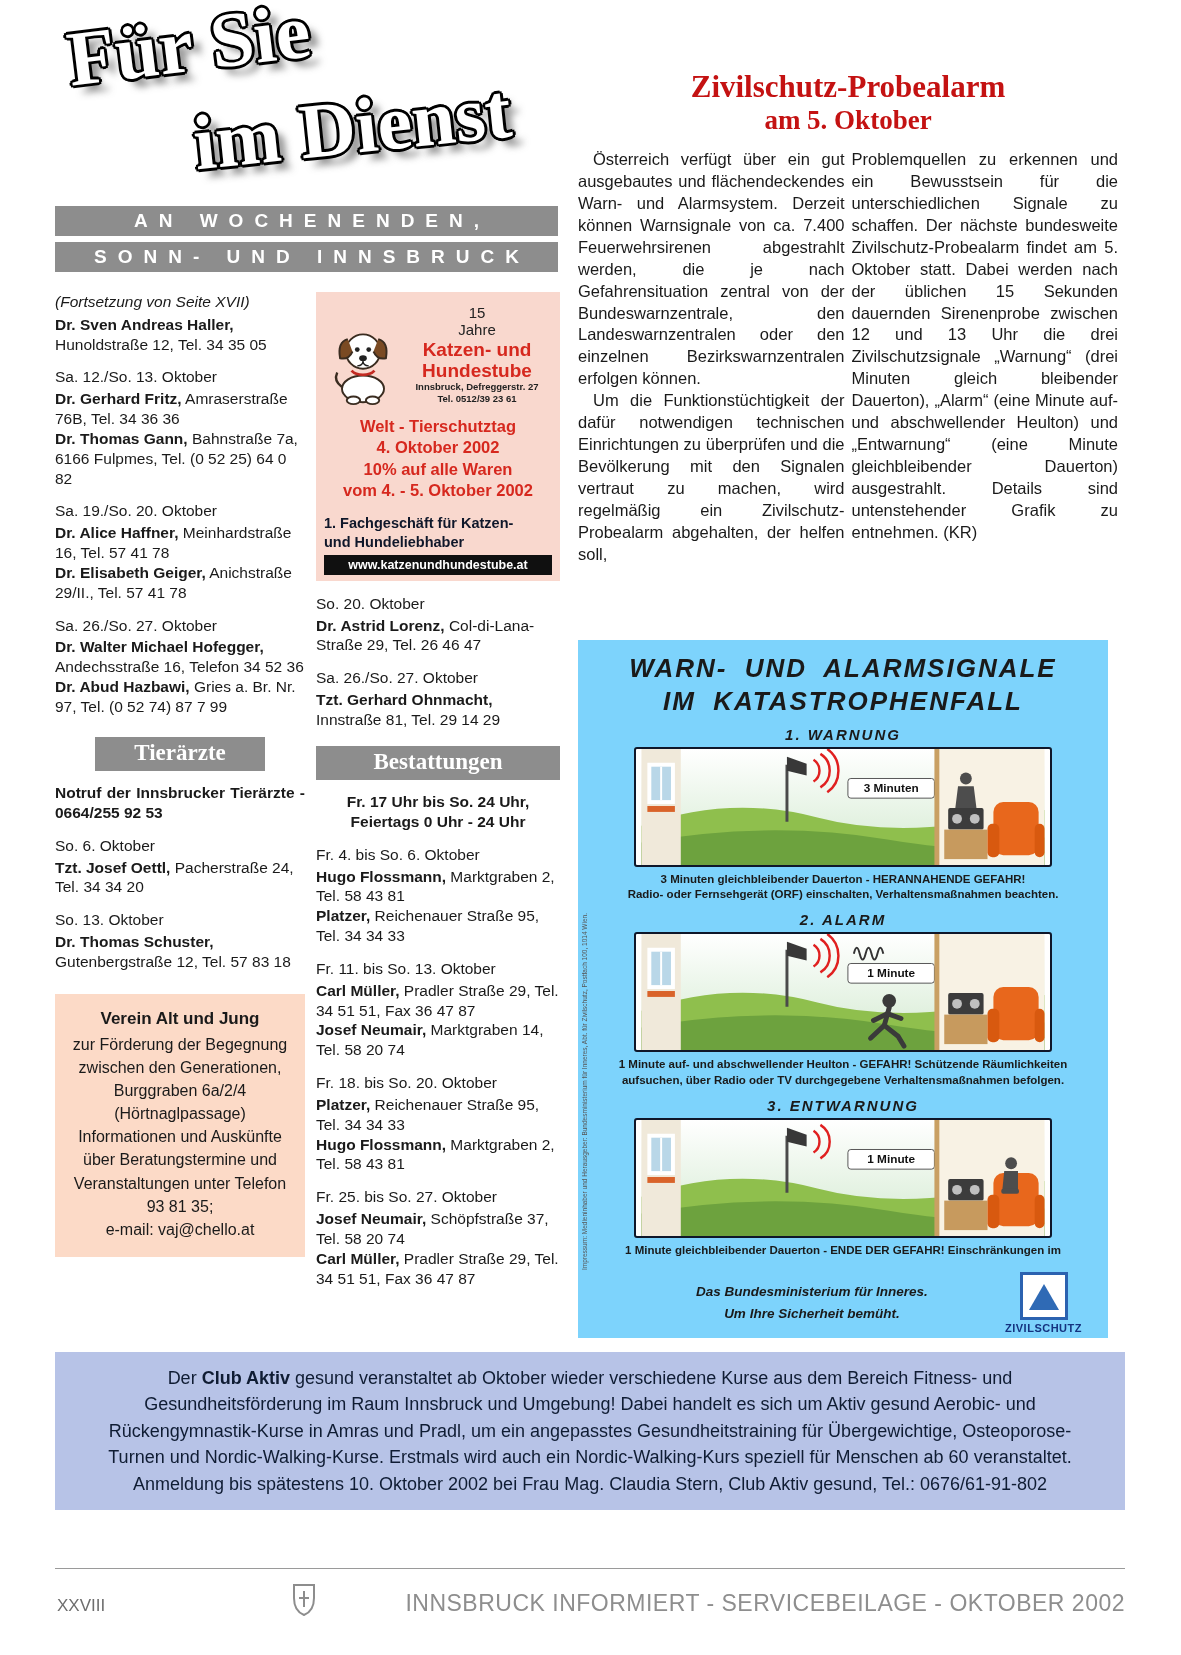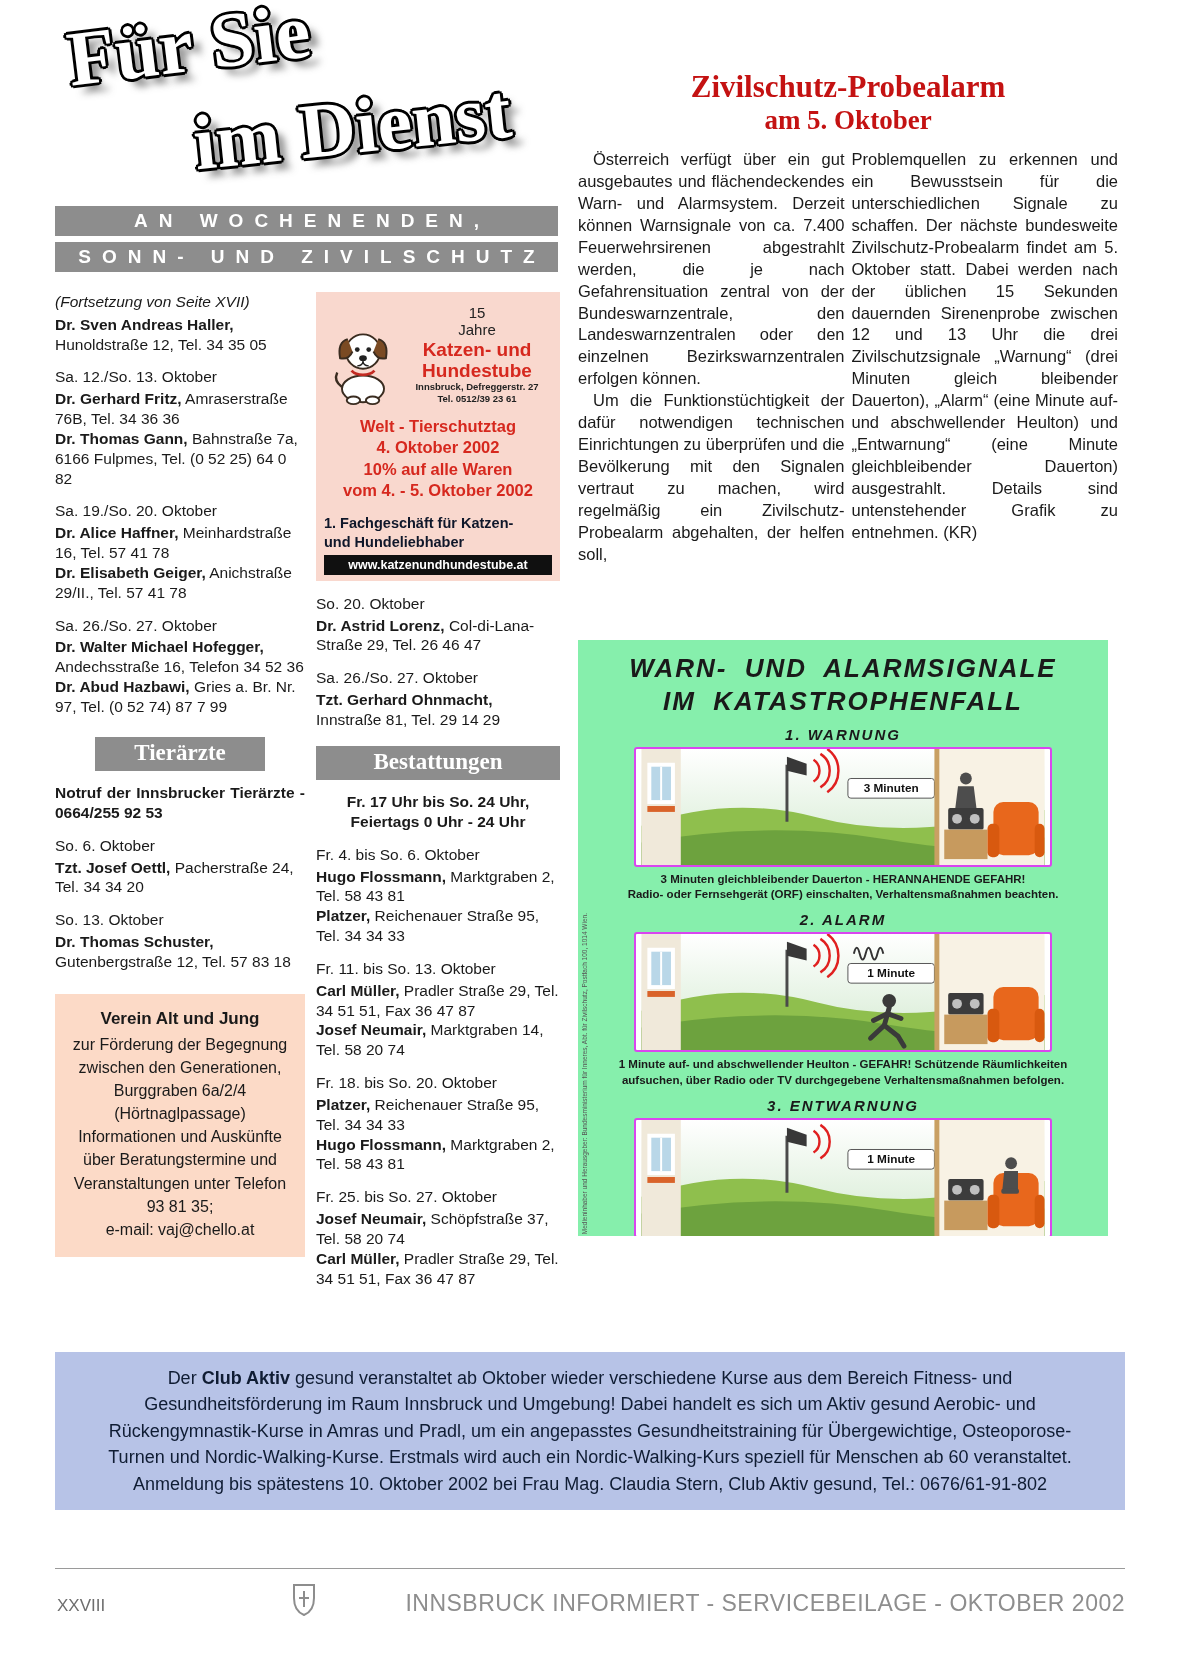--- a/index.html
+++ b/index.html
@@ -48,26 +48,26 @@
   .article { position:absolute; left:578px; top:70px; width:540px; }
   .art-title { text-align:center; color:#c41212; font-family:"Liberation Serif", serif; line-height:1.12; }
   .art-title .t1 { display:block; font-size:31px; font-weight:bold; }
   .art-title .t2 { display:block; font-size:27px; font-weight:bold; }
   .art-cols { display:flex; gap:7px; margin-top:14px; }
   .art-col { flex:1; text-align:justify; font-size:16.5px; line-height:1.33; hyphens:auto; }
   .art-col p { margin:0; text-indent:15px; }
   .art-col p.noind { text-indent:0; }
 
   
-  .alarm-box { position:absolute; left:578px; top:640px; width:530px; height:596px; background:#86efac; padding-top:12px; overflow:hidden; }
+  .alarm-box { position:absolute; left:578px; top:640px; width:530px; height:698px; background:#7dd3fc; padding-top:12px; overflow:hidden; }
   .impressum { position:absolute; left:3px; top:70px; height:560px; writing-mode:vertical-rl; transform:rotate(180deg); font-size:6.5px; color:#555; white-space:nowrap; }
   .alarm-title { text-align:center; font-weight:bold; font-style:italic; font-size:26px; letter-spacing:2px; word-spacing:8px; line-height:1.25; }
   .alarm-title span { display:block; }
   .alarm-heading { text-align:center; font-weight:bold; font-style:italic; font-size:15px; letter-spacing:2px; margin:9px 0 4px; }
-  .panel-frame { width:418px; margin:0 auto; border:2px solid #d946ef; border-radius:3px; overflow:hidden; background:#fff; }
+  .panel-frame { width:418px; margin:0 auto; border:2px solid #0f172a; border-radius:3px; overflow:hidden; background:#fff; }
   .panel-svg { display:block; width:100%; height:116px; }
   .panel-label { font-family:"Liberation Sans", sans-serif; font-size:12px; font-weight:bold; fill:#111; }
   .panel-caption { text-align:center; font-weight:bold; font-size:11.5px; line-height:1.32; margin-top:5px; }
   .alarm-footer { display:flex; align-items:center; margin-top:14px; padding:0 26px 0 118px; }
   .ministry { font-weight:bold; font-style:italic; font-size:13.5px; line-height:1.6; text-align:center; }
   .zs-logo { margin-left:auto; text-align:center; }
   .zs-box { width:48px; height:48px; border:3px solid #2b62b0; background:#fff; display:flex; align-items:flex-end; justify-content:center; padding-bottom:7px; margin:0 auto; }
   .zs-tri { width:0; height:0; border-left:15px solid transparent; border-right:15px solid transparent; border-bottom:26px solid #2f6ab5; }
   .zs-label { font-size:11px; font-weight:bold; color:#15327f; margin-top:2px; letter-spacing:.5px; }
 
@@ -81,21 +81,21 @@
 </head>
 <body>
 
 <div id="page">
 
   <div class="masthead">
     <div class="logo-line l1">Für Sie</div>
     <div class="logo-line l2">im Dienst</div>
   </div>
   <div class="graybar bar1">AN WOCHENENDEN,</div>
-  <div class="graybar bar2">SONN- UND ZIVILSCHUTZ</div>
+  <div class="graybar bar2">SONN- UND INNSBRUCK</div>
 
   <div class="col col-left">
     <div>
 
     <p class="note">(Fortsetzung von Seite XVII)</p>
         <p class="entry"><b>Dr. Sven Andreas Haller,</b><span> Hunoldstraße 12, Tel. 34 35 05</span></p>
         <p class="date">Sa. 12./So. 13. Oktober</p>
         <p class="entry"><b>Dr. Gerhard Fritz,</b><span> Amraserstraße 76B, Tel. 34 36 36</span></p>
         <p class="entry"><b>Dr. Thomas Gann,</b><span> Bahnstraße 7a, 6166 Fulpmes, Tel. (0 52 25) 64 0 82</span></p>
         <p class="date">Sa. 19./So. 20. Oktober</p>
@@ -342,20 +342,21 @@
           <rect x="352" y="76" width="12" height="34" rx="5" fill="#d8590f"></rect>
           <rect x="400" y="76" width="10" height="34" rx="5" fill="#d8590f"></rect>
           <g fill="#4d4d4d">
             <circle cx="376" cy="44" r="6"></circle>
             <path d="M369,52 h14 v20 h-16 z"></path>
             <rect x="366" y="70" width="18" height="5" rx="2"></rect>
           </g>
         </svg>
       </div>
       <div class="panel-caption">
+        <div>1 Minute gleichbleibender Dauerton - ENDE DER GEFAHR! Einschränkungen im</div>
       </div>
     </div>
 
     <div class="alarm-footer">
       <div class="ministry">
         <div>Das Bundesministerium für Inneres.</div>
         <div>Um Ihre Sicherheit bemüht.</div>
       </div>
       <div class="zs-logo">
         <div class="zs-box">

